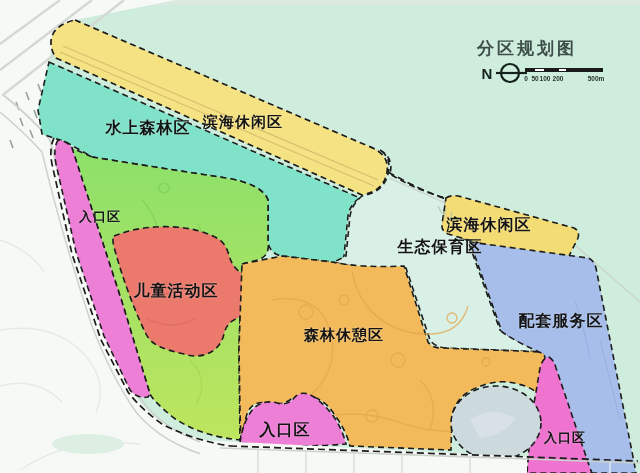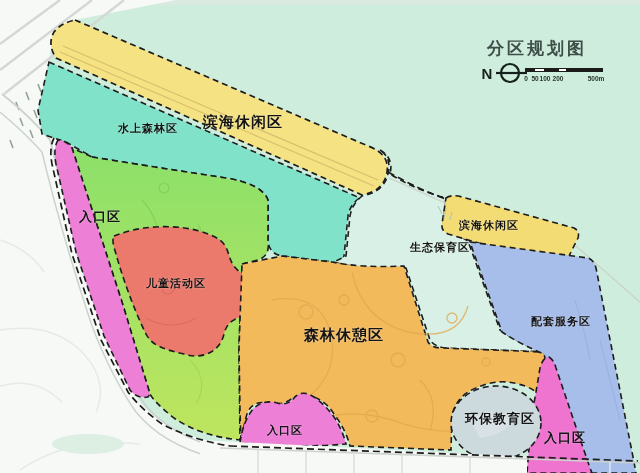--- a/index.html
+++ b/index.html
@@ -7,24 +7,24 @@
     position:relative;width:640px;height:473px;overflow:hidden;
     font-family:"Liberation Sans", sans-serif;
     background:#CFEDDD;
   }
   svg{position:absolute;left:0;top:0;}
   .lbl{
     position:absolute;transform:translate(-50%,-50%);
     font-weight:bold;color:#141414;white-space:nowrap;letter-spacing:1px;
     text-shadow:0 0 2px rgba(255,255,255,.45);
   }
-  .fs15{font-size:15px;} .fs14{font-size:11px;} .fs13{font-size:13px;}
+  .fs15{font-size:15px;} .fs14{font-size:16px;} .fs13{font-size:13px;}
   .legend-title{
     position:absolute;left:527px;top:48px;transform:translate(-50%,-50%);
-    font-size:17px;font-weight:bold;letter-spacing:3px;color:#3E4E49;white-space:nowrap;margin-left:10px;
+    font-size:17px;font-weight:bold;letter-spacing:3px;color:#3E4E49;white-space:nowrap;
   }
   .north-label{
     position:absolute;left:487px;top:73px;transform:translate(-50%,-50%);
     font-size:15px;font-weight:bold;color:#15211D;
   }
   .compass{position:absolute;left:494px;top:62px;width:36px;height:22px;}
   .scalebar{position:absolute;left:525px;top:68px;width:80px;height:18px;}
   .sb-seg{position:absolute;top:0;height:4px;background:#1B1B1B;}
   .sb-seg.white{background:#FDFDFD;border:1px solid #1B1B1B;height:2px;}
   .sb-tick{
@@ -154,26 +154,25 @@
     <path d="M230,446 L638,461"></path>
     <path d="M388,172 Q420,190 446,199"></path>
   </g>
 
   <path d="M438,206 l4,8 M446,208 l-2,10 M452,212 l-2,8" stroke="#A9C4B4" stroke-width="1" fill="none"></path>
 </svg>
 
 <div class="lbl fs15" style="left:243px;top:122px;">滨海休闲区</div>
 <div class="lbl fs14" style="left:148px;top:128px;">水上森林区</div>
 <div class="lbl fs13" style="left:100px;top:217px;">入口区</div>
-<div class="lbl fs14" style="left:176px;top:283px;">儿童活动区</div>
+<div class="lbl fs14" style="left:176px;top:291px;">儿童活动区</div>
 <div class="lbl fs14" style="left:440px;top:247px;text-align:right;">生态保育区</div>
 <div class="lbl fs14" style="left:489px;top:225px;">滨海休闲区</div>
 <div class="lbl fs15" style="left:344px;top:335px;">森林休憩区</div>
 <div class="lbl fs14" style="left:561px;top:321px;">配套服务区</div>
-<div class="lbl fs13" style="left:500px;top:419px;">环保教育区</div>
 <div class="lbl fs14" style="left:285px;top:430px;">入口区</div>
 <div class="lbl fs13" style="left:565px;top:438px;">入口区</div>
 
 <div class="legend-title">分区规划图</div>
 <div class="north-label">N</div>
 <svg class="compass" viewBox="0 0 36 22">
   <line x1="2" y1="11" x2="33" y2="11" stroke="#15211D" stroke-width="2.2"></line>
   <circle cx="16" cy="11" r="9" fill="none" stroke="#15211D" stroke-width="2.2"></circle>
 </svg>
 <div class="scalebar">

